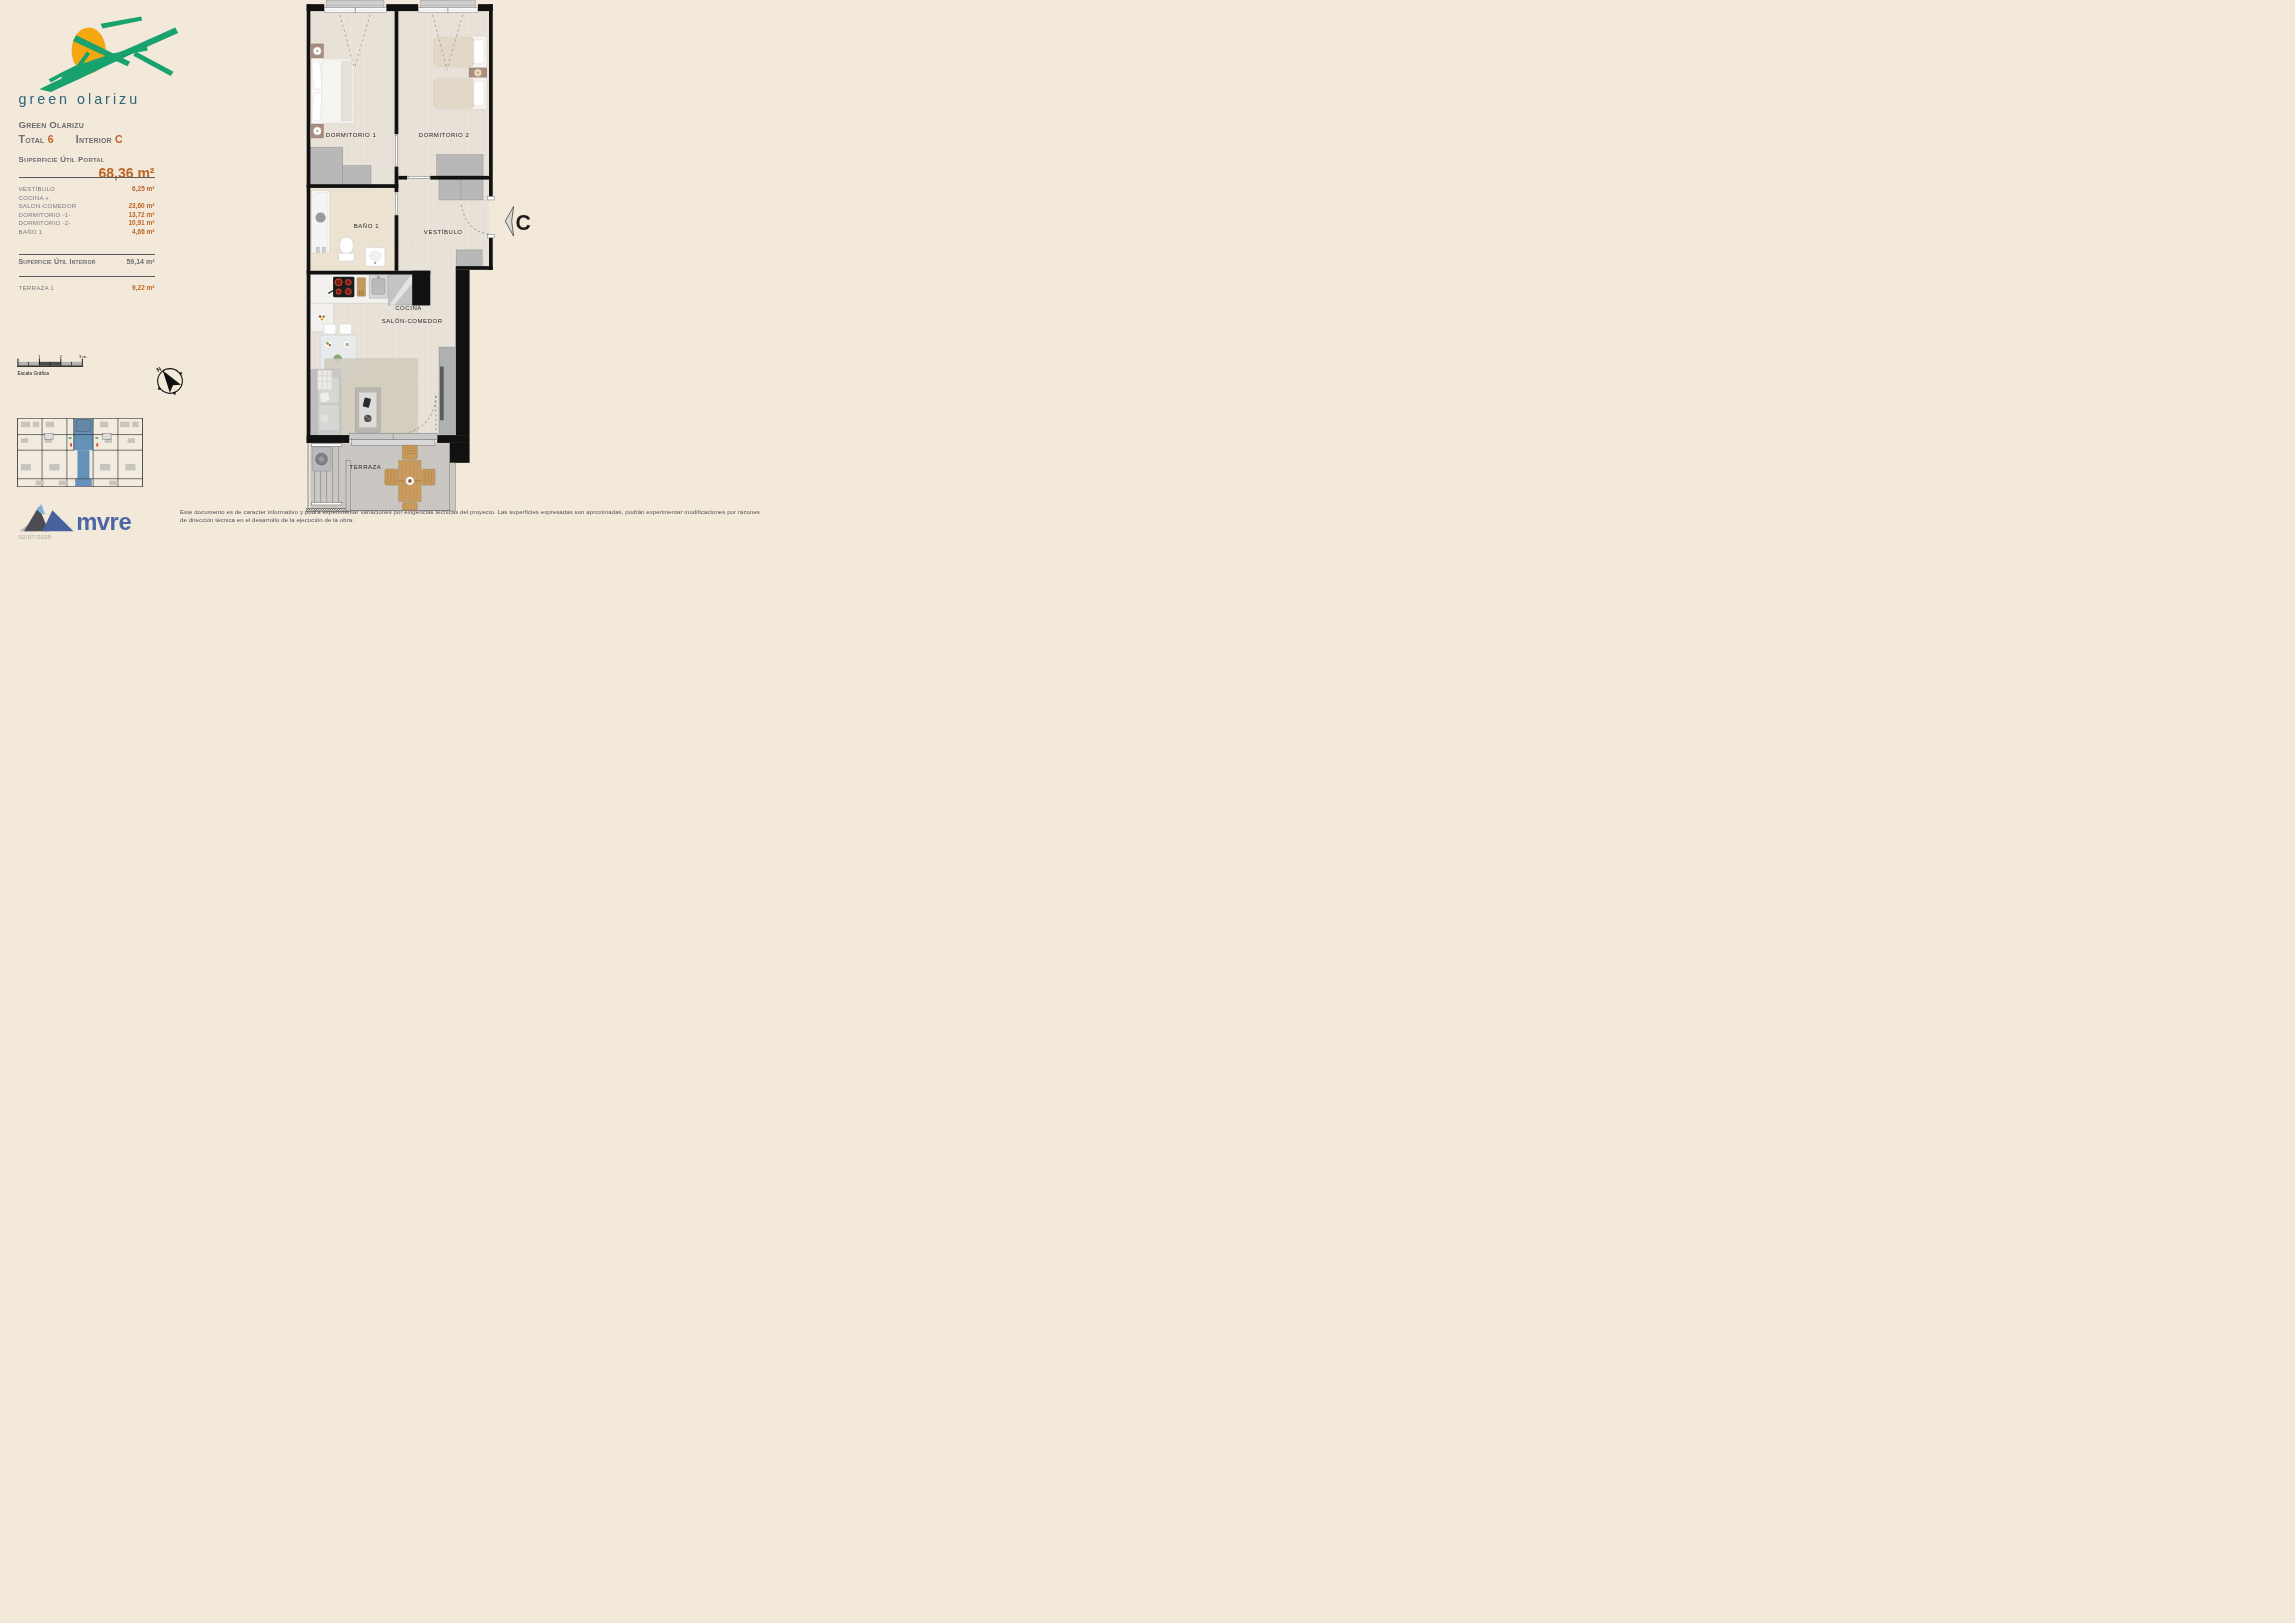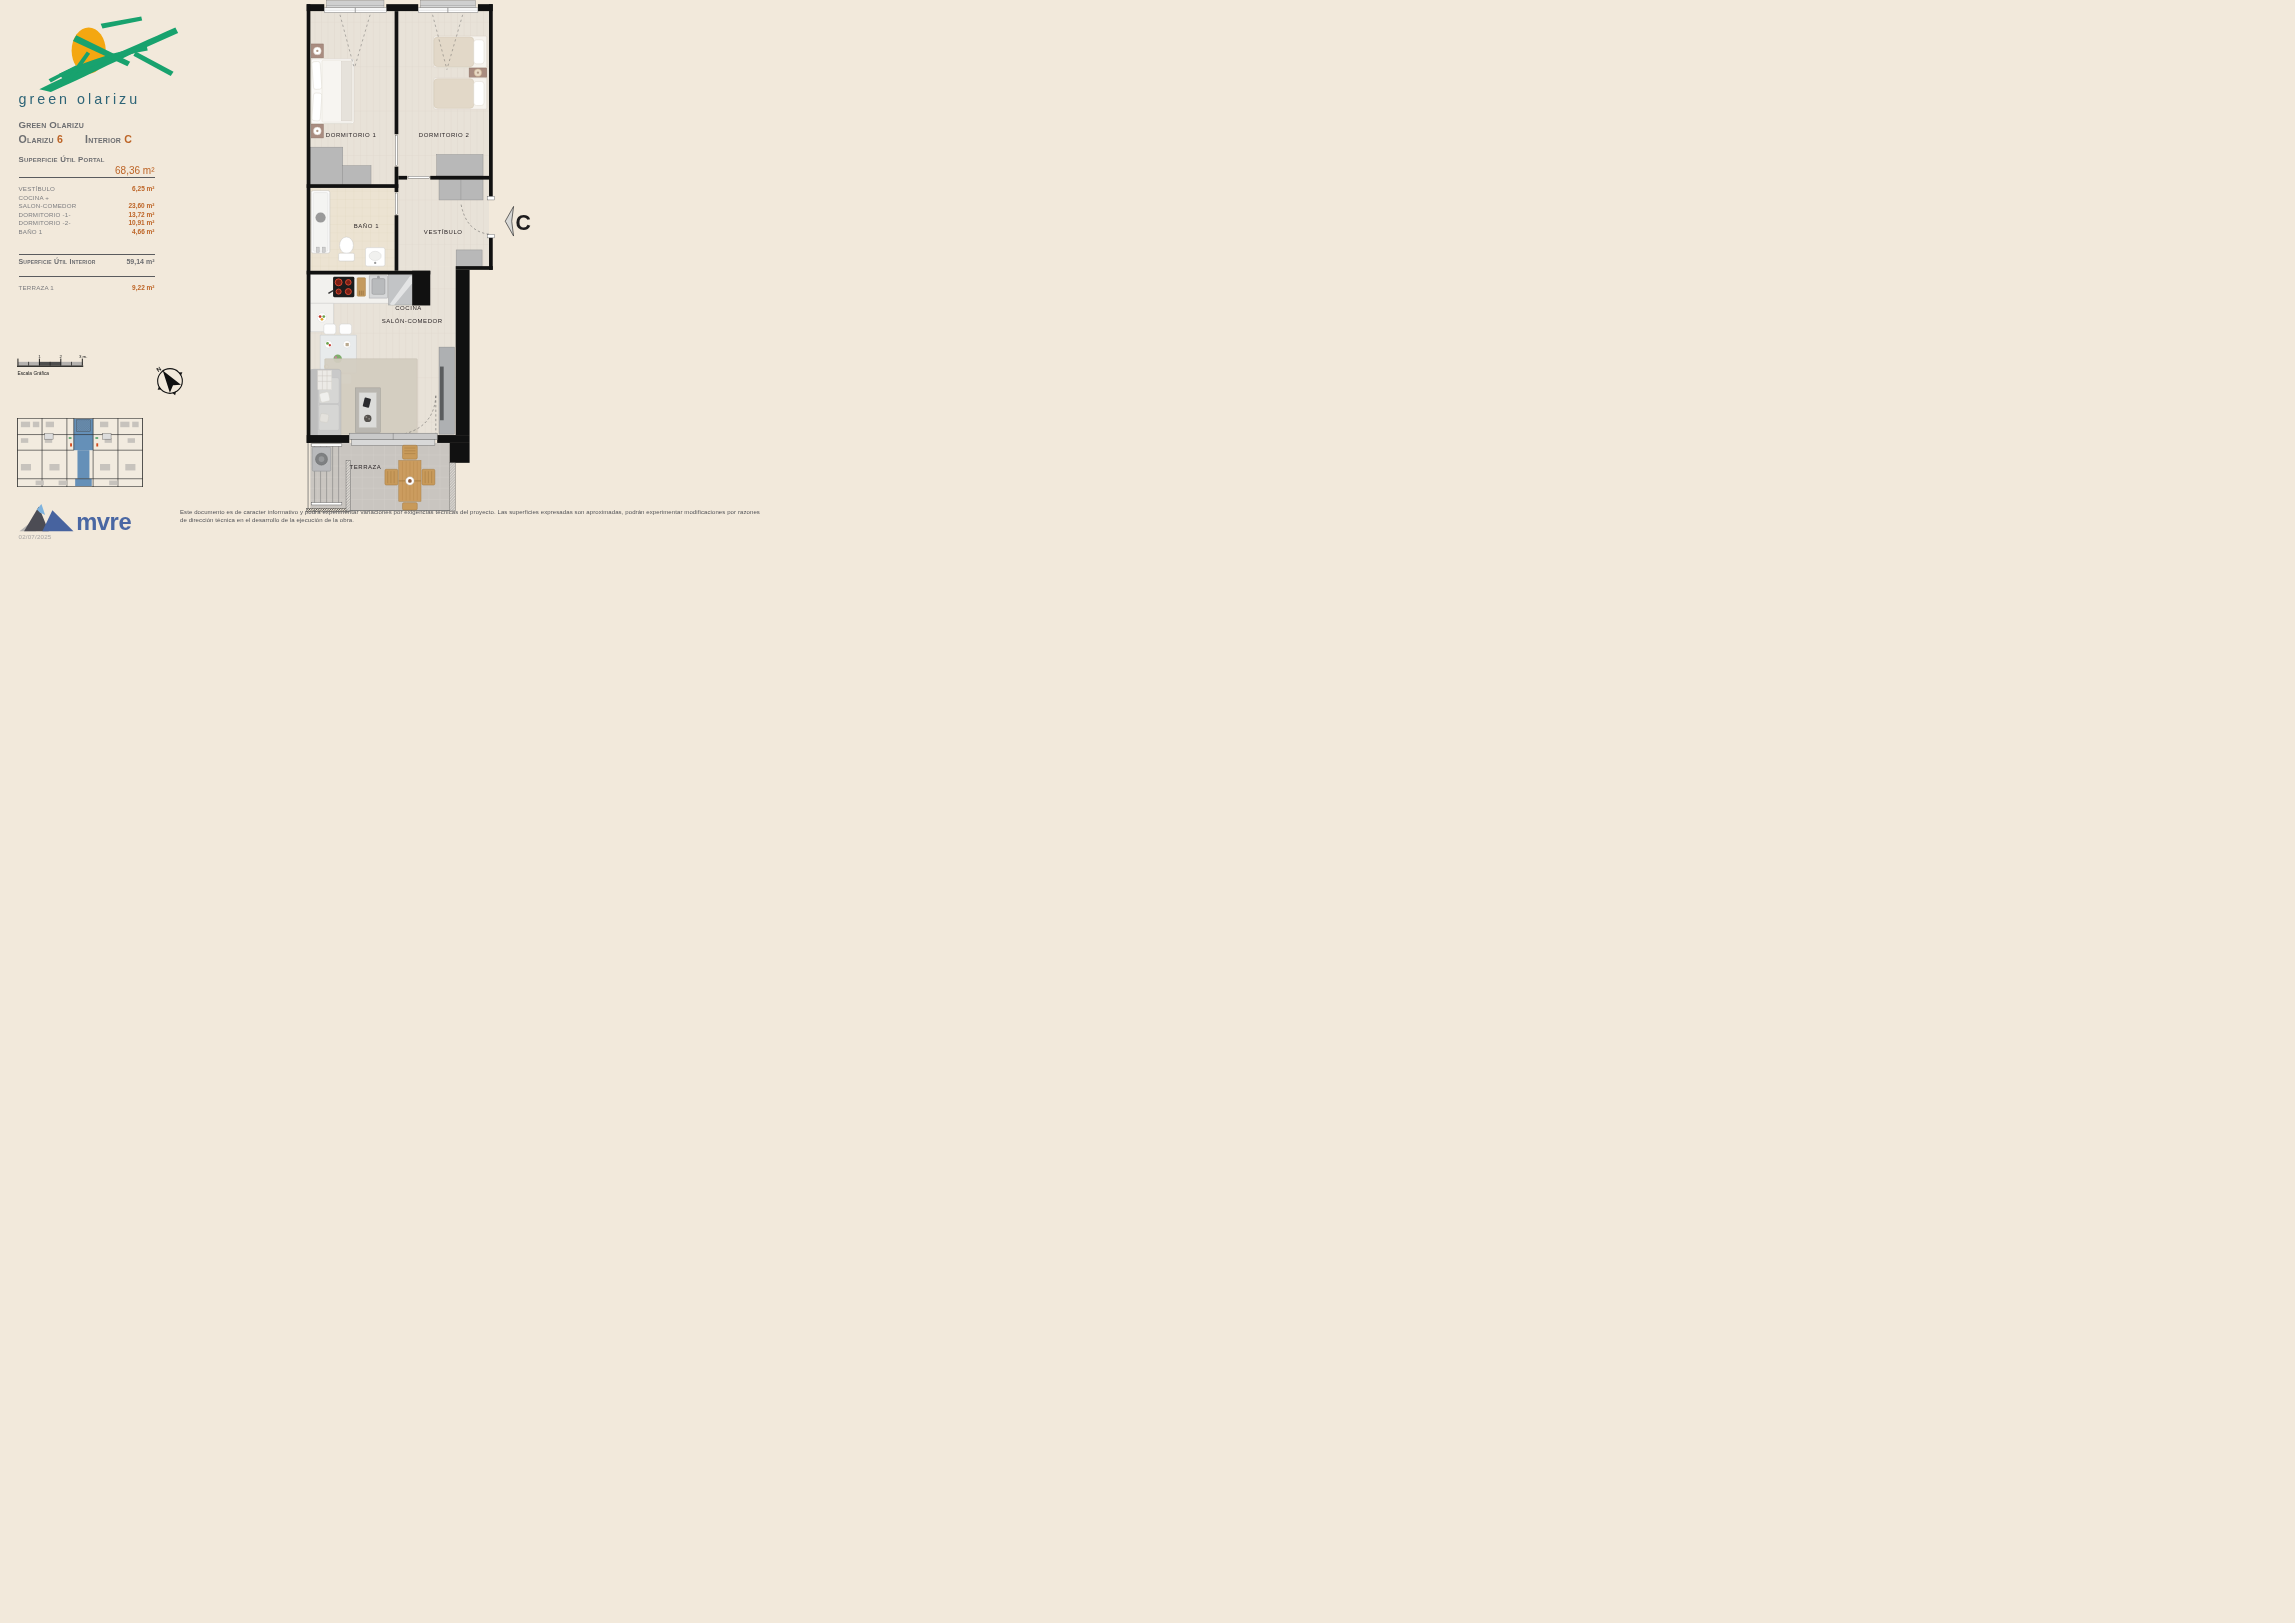--- a/index.html
+++ b/index.html
@@ -5,21 +5,21 @@
   html,body{margin:0;padding:0;background:#f2e9db;}
   #page{position:relative;width:765px;height:541px;background:#f2e9db;overflow:hidden;
         font-family:"Liberation Sans",sans-serif;}
   .abs{position:absolute;}
   
   .brand-name{font-size:14.3px;letter-spacing:3px;color:#2d6477;font-weight:400;}
   .project-title{font-size:9.7px;font-weight:bold;color:#6d6e71;font-variant:small-caps;letter-spacing:0.2px;}
   .portal-line{font-size:10.6px;font-weight:bold;color:#6d6e71;font-variant:small-caps;letter-spacing:0.2px;}
   .orange{color:#bd6426;}
   .sut-label{font-size:7.9px;font-weight:bold;color:#6d6e71;font-variant:small-caps;letter-spacing:0.2px;}
-  .sut-value{font-size:10px;font-weight:normal;color:#bd6426;text-align:right;}
+  .sut-value{font-size:14px;font-weight:bold;color:#bd6426;text-align:right;}
   .hline{height:0.9px;background:#5a5b5e;}
   .room-row{display:flex;justify-content:space-between;align-items:baseline;height:8.5px;width:136px;}
   .room-name{font-size:6.2px;color:#7d7e81;letter-spacing:0.2px;}
   .room-area{font-size:6.5px;font-weight:bold;color:#bd6426;}
   .interior-row{display:flex;justify-content:space-between;align-items:baseline;width:136px;}
   .interior-label{font-size:7px;font-weight:bold;color:#6d6e71;font-variant:small-caps;letter-spacing:0.2px;}
   .interior-value{font-size:7px;font-weight:bold;color:#6d6e71;}
   .terraza-row{display:flex;justify-content:space-between;align-items:baseline;width:136px;}
   .date{font-size:6.2px;color:#a8a6a4;letter-spacing:0.2px;}
   .disclaimer{width:588px;font-size:6px;line-height:7.9px;color:#525357;letter-spacing:0.1px;}
@@ -42,21 +42,21 @@
       <path d="M148,30 L236,14 L238,23 L152,40 Z"></path>
       <path d="M224,90 L306,134 L300,143 L219,99 Z"></path>
       <path d="M118,90 L78,146 L85,151 L125,95 Z"></path>
       <path d="M35,150 L95,120 L97,126 L40,157 Z"></path>
     </g>
   </svg>
   <div class="abs brand-name" style="left:18.5px;top:91px;width:153px;">green olarizu</div>
 
   <div class="abs project-title" style="left:18.5px;top:119px;">Green Olarizu</div>
   <div class="abs portal-line" style="left:18.5px;top:133px;">
-    <span>Olarizu</span>
+    <span>Total</span>
     <span class="orange">6</span>
     <span style="display:inline-block;width:15.7px;"></span>
     <span>Interior</span>
     <span class="orange">C</span>
   </div>
   <div class="abs sut-label" style="left:18.5px;top:155px;">Superficie Útil Portal</div>
   <div class="abs sut-value" style="left:18.5px;top:165px;width:136px;">68,36 m²</div>
   <div class="abs hline" style="left:18.5px;top:177px;width:136px;"></div>
 
   <div class="abs" style="left:18.5px;top:185px;">

